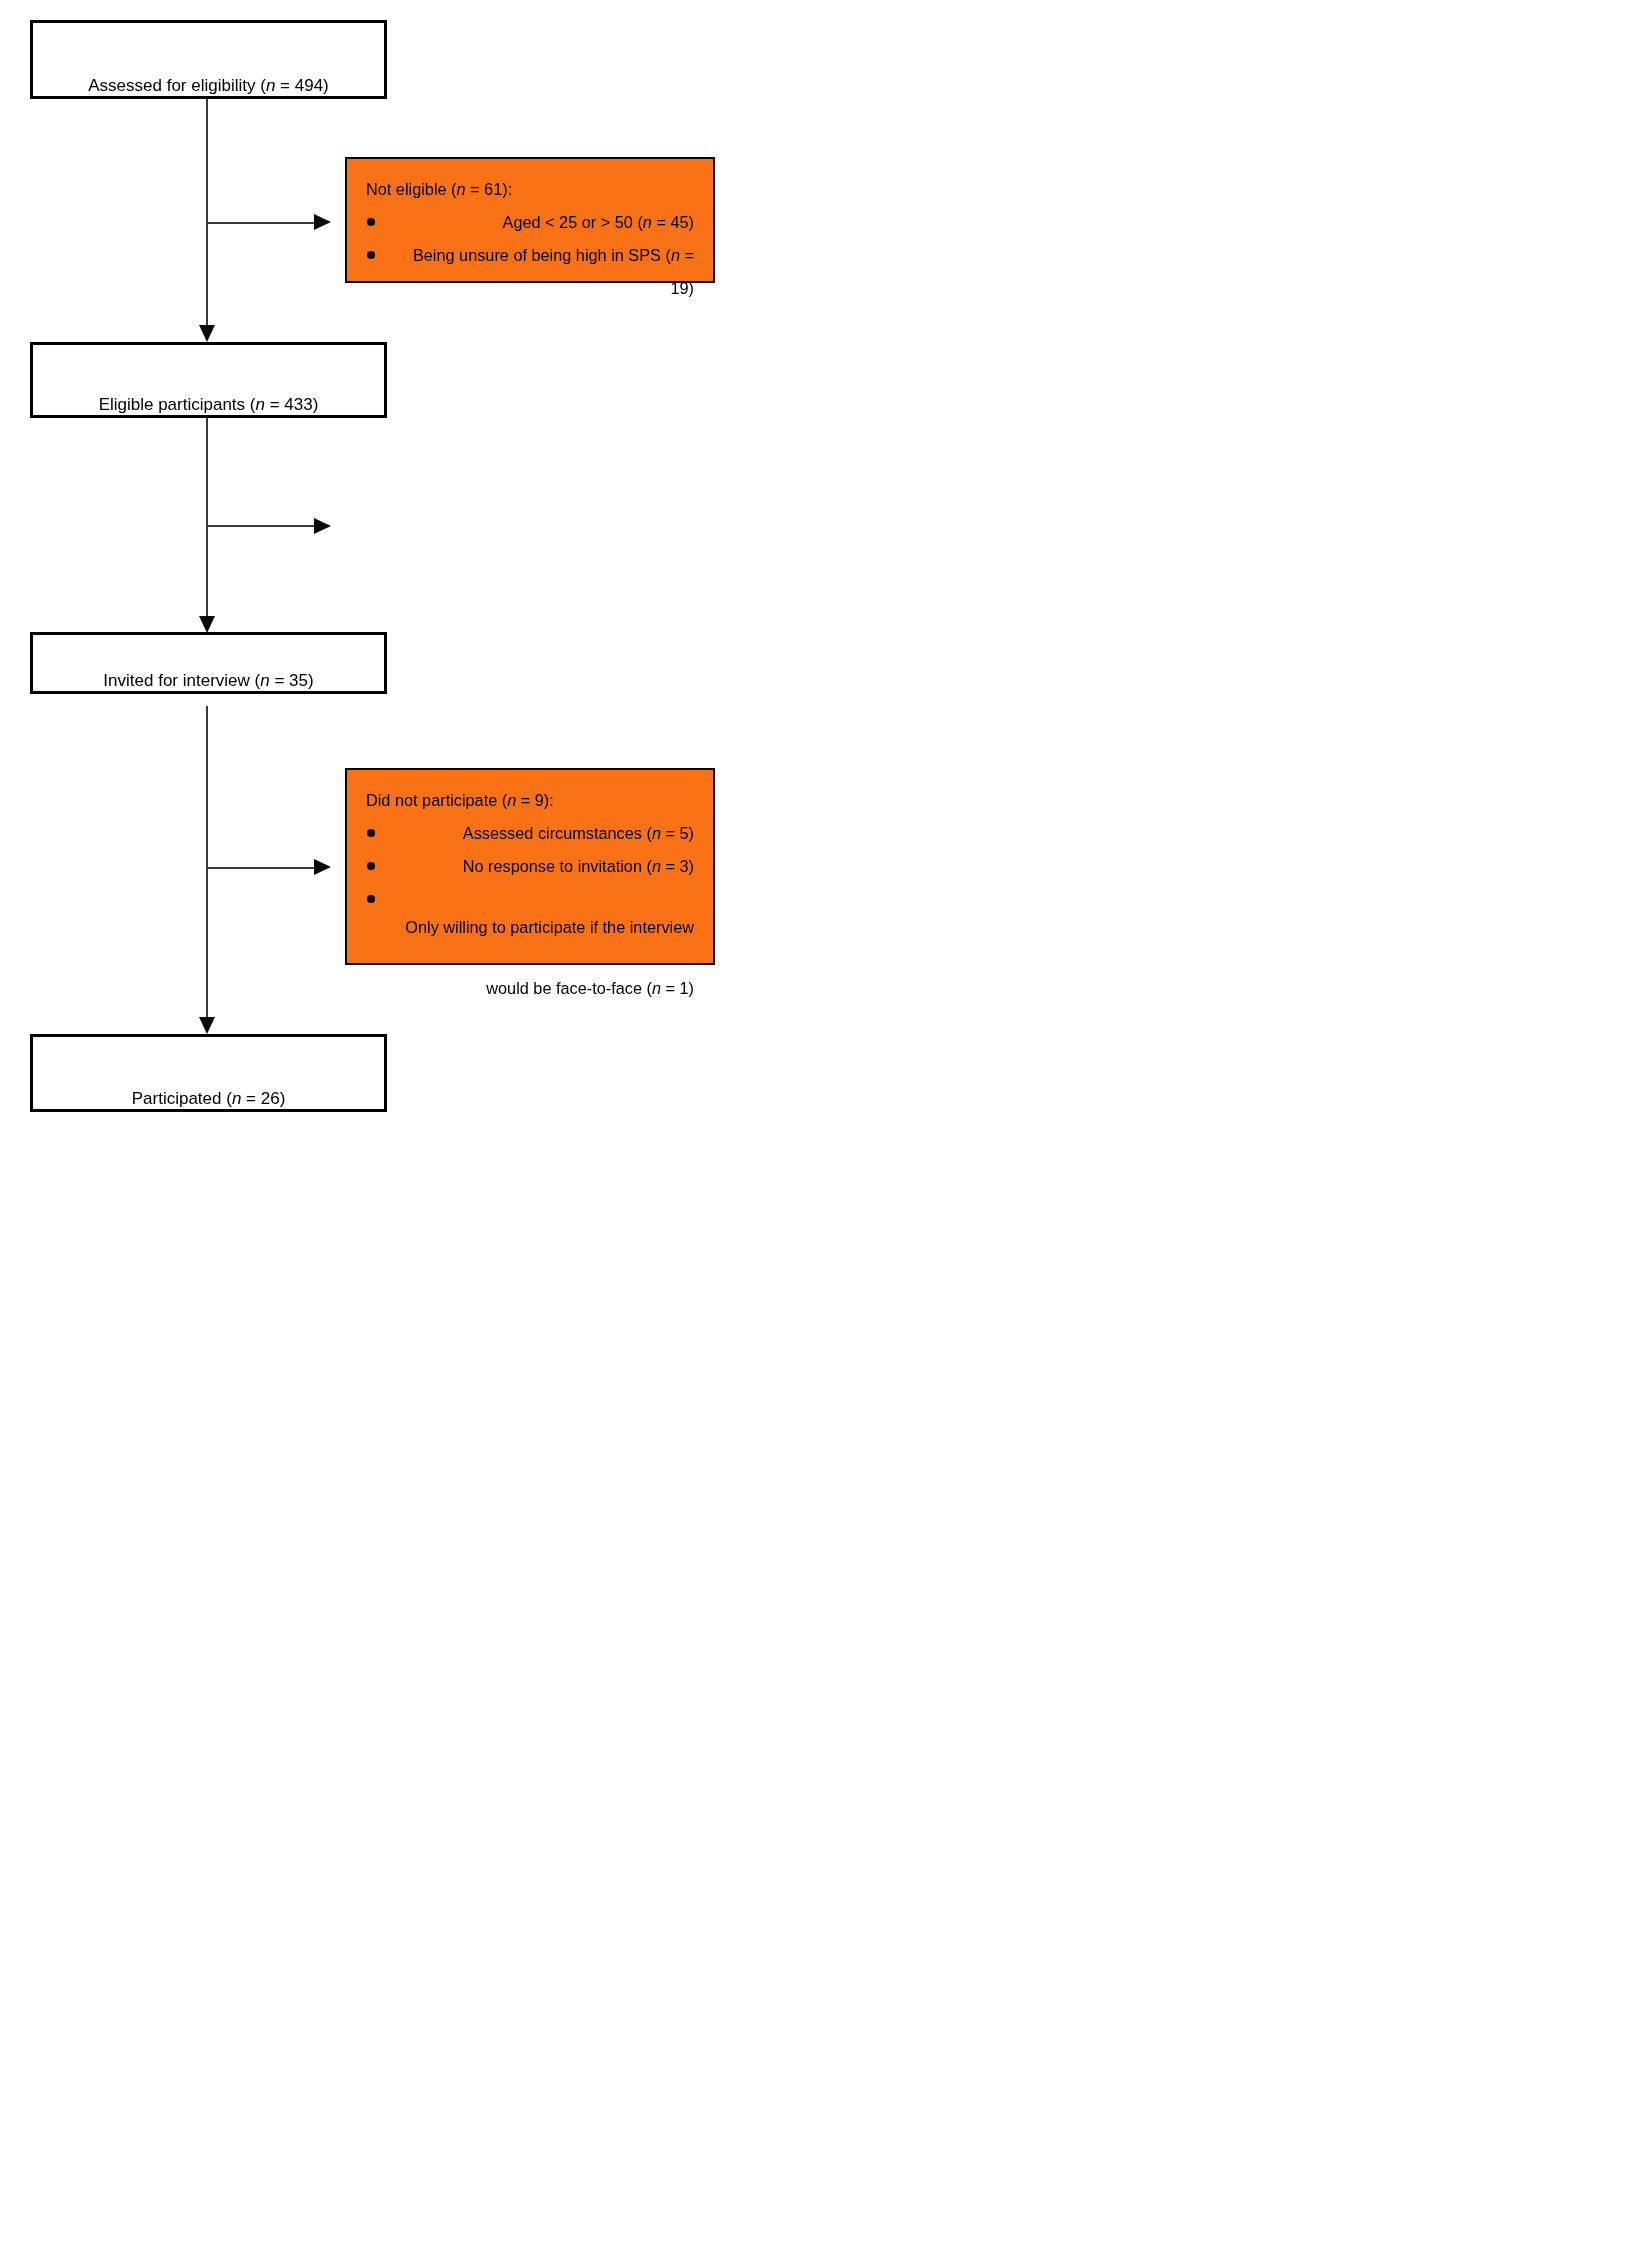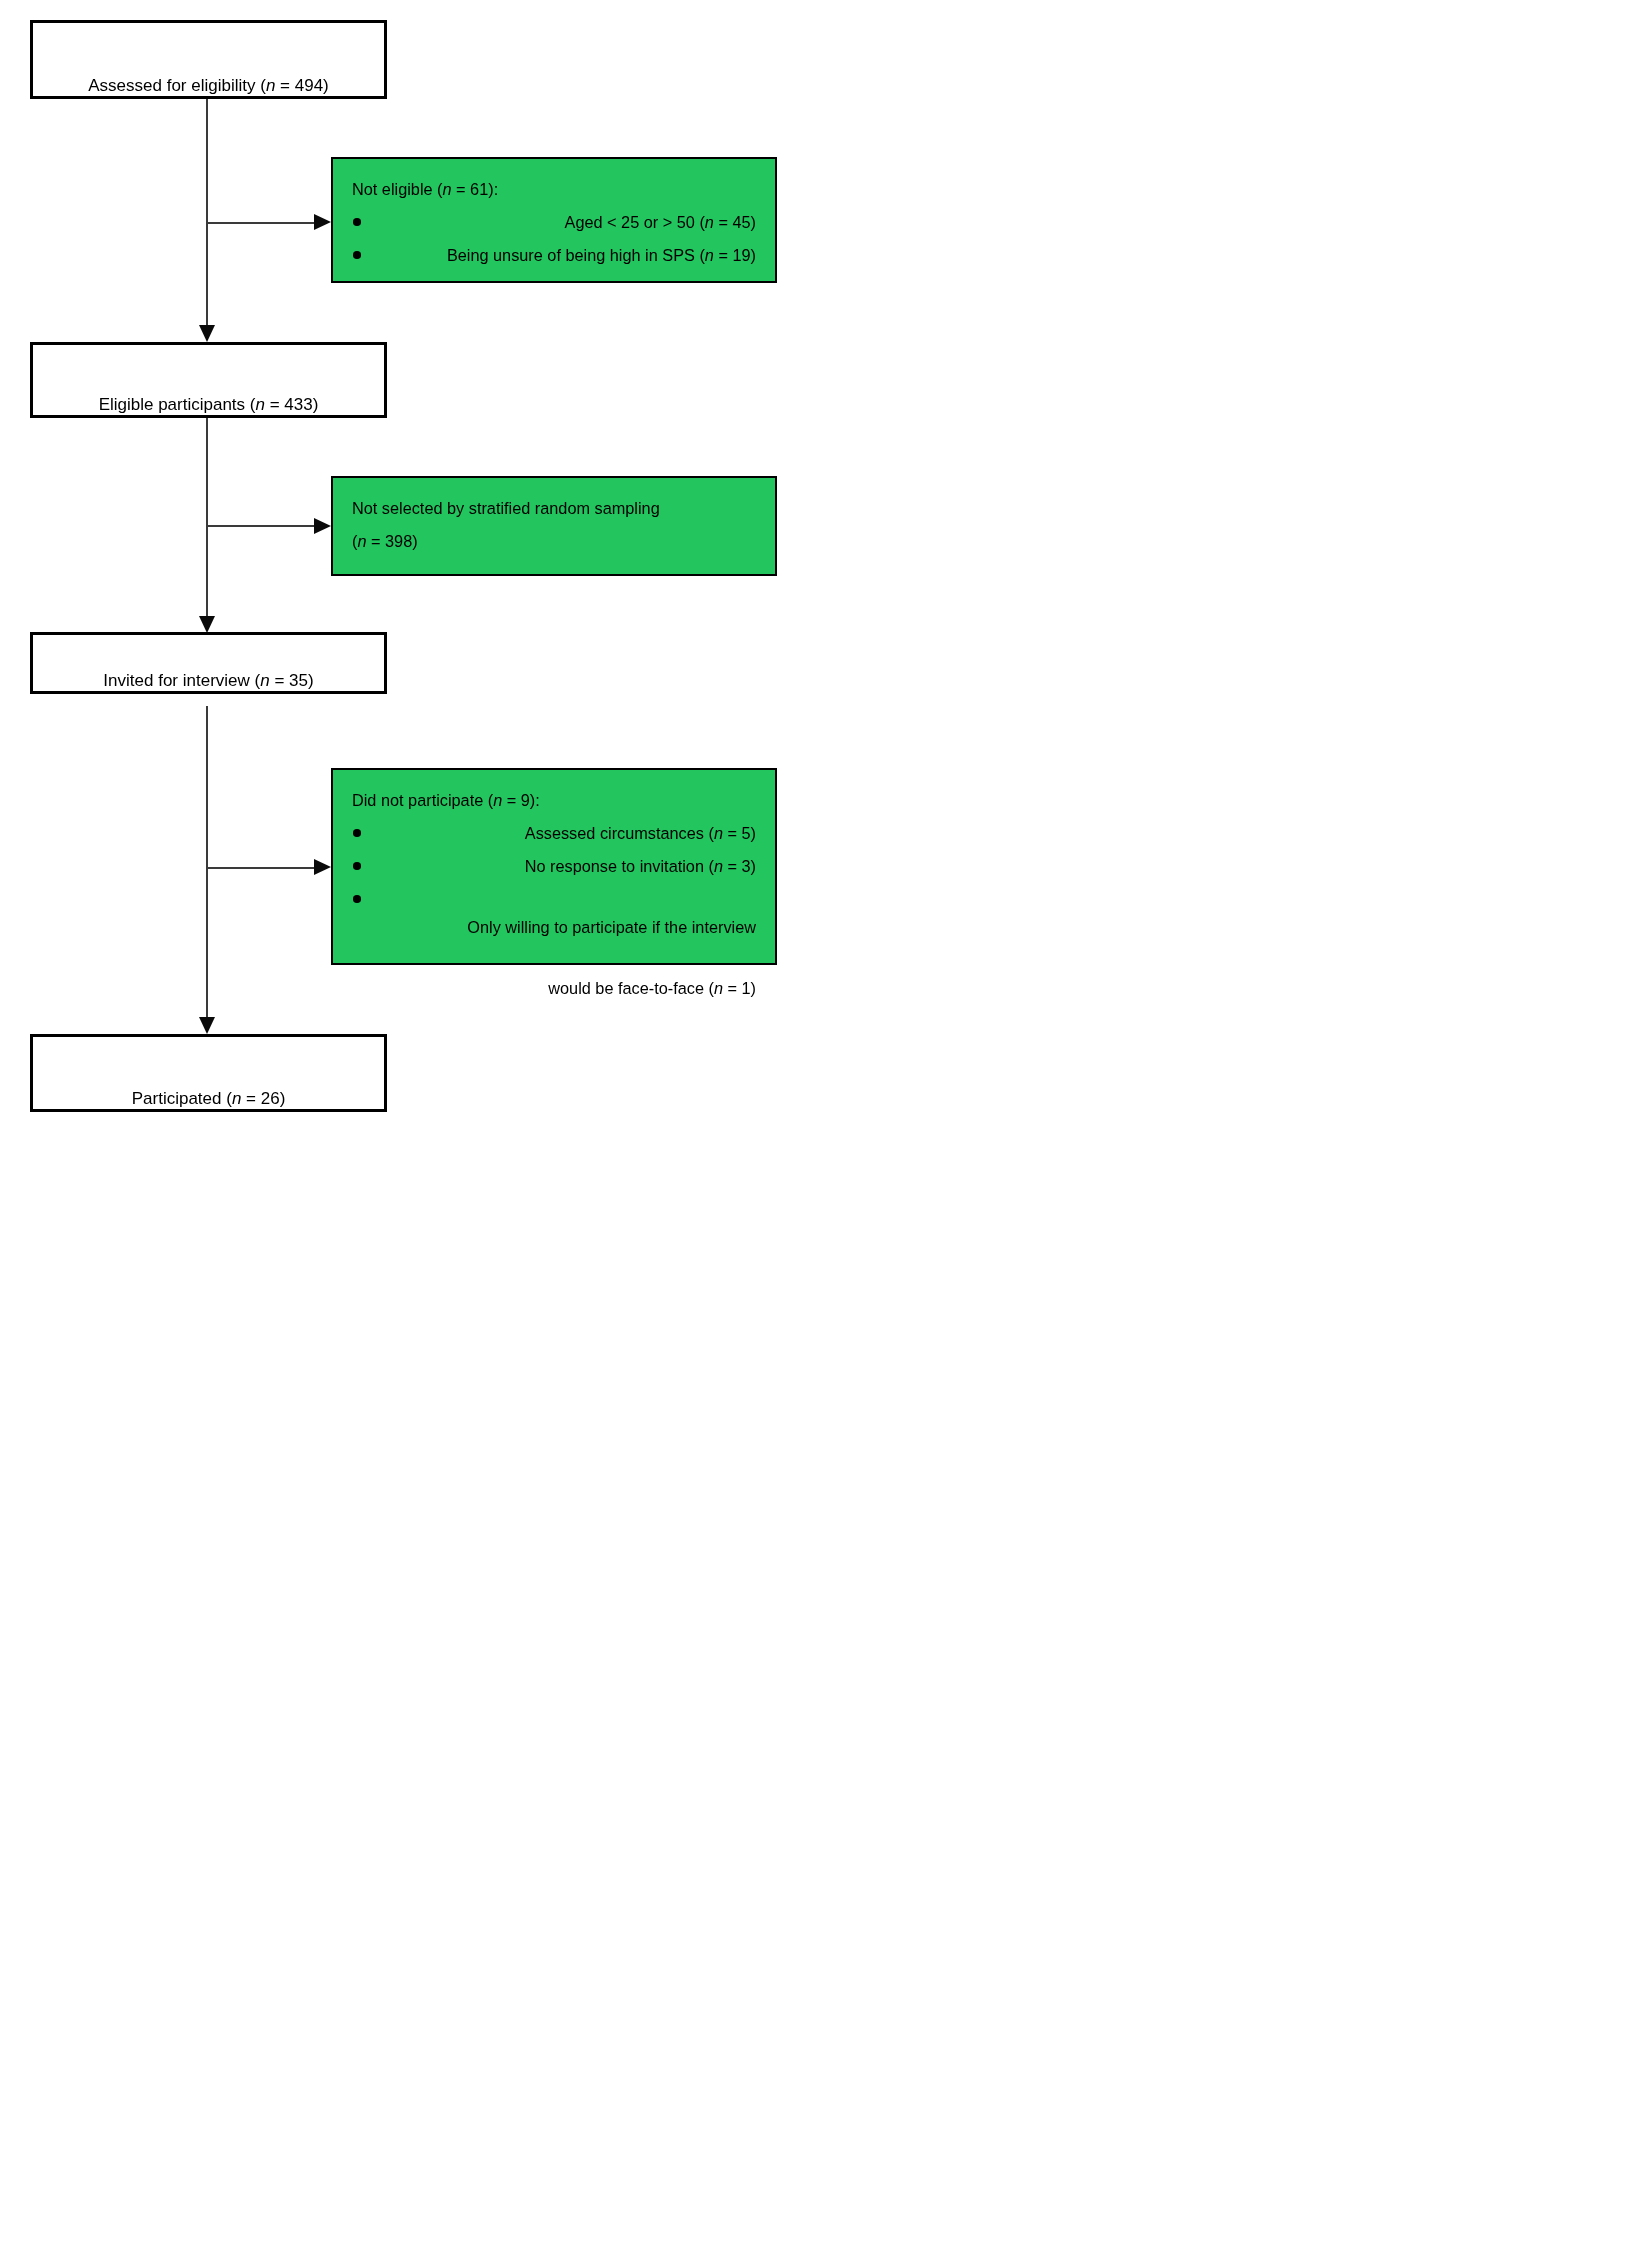--- a/index.html
+++ b/index.html
@@ -27,24 +27,24 @@
     text-align: center;
   }
   #box-assessed     { top: 20px;   height: 79px; }
   #box-eligible     { top: 342px;  height: 76px; }
   #box-invited      { top: 632px; height: 62px; }
   #box-participated { top: 1034px; height: 78px; }
 
   
   .sbox {
     position: absolute;
-    left: 331px;
-    width: 446px;
+    left: 345px;
+    width: 370px;
     border: 2.5px solid #000;
-    background: #22c55e;
+    background: #f97316;
     font-size: 16.3px;
     padding: 13.8px 19px 6.3px 19px;
   }
   #box-not-eligible        { top: 157px;  height: 126px; }
   #box-not-selected        { top: 476px;  height: 100px; }
   #box-did-not-participate { top: 768px; height: 197px; }
 
   .sline { display: block; line-height: 33px; }
 
   .bullet { display: flex; text-align: right; }
@@ -137,24 +137,20 @@
   <div class="mbox" id="box-eligible">
     <span><span>Eligible participants (</span><span class="it">n</span><span> = 433)</span></span>
   </div>
 
   <div class="vline" id="v2"></div>
   <div class="arrow-down" id="a2"></div>
 
   <div class="hline" id="h2"></div>
   <div class="arrow-right" id="ar2"></div>
 
-  <div class="sbox" id="box-not-selected">
-    <span class="sline">Not selected by stratified random sampling</span>
-    <span class="sline"><span>(</span><span class="it">n</span><span> = 398)</span></span>
-  </div>
 
   <div class="mbox" id="box-invited">
     <span><span>Invited for interview (</span><span class="it">n</span><span> = 35)</span></span>
   </div>
 
   <div class="vline" id="v3"></div>
   <div class="arrow-down" id="a3"></div>
 
   <div class="hline" id="h3"></div>
   <div class="arrow-right" id="ar3"></div>

